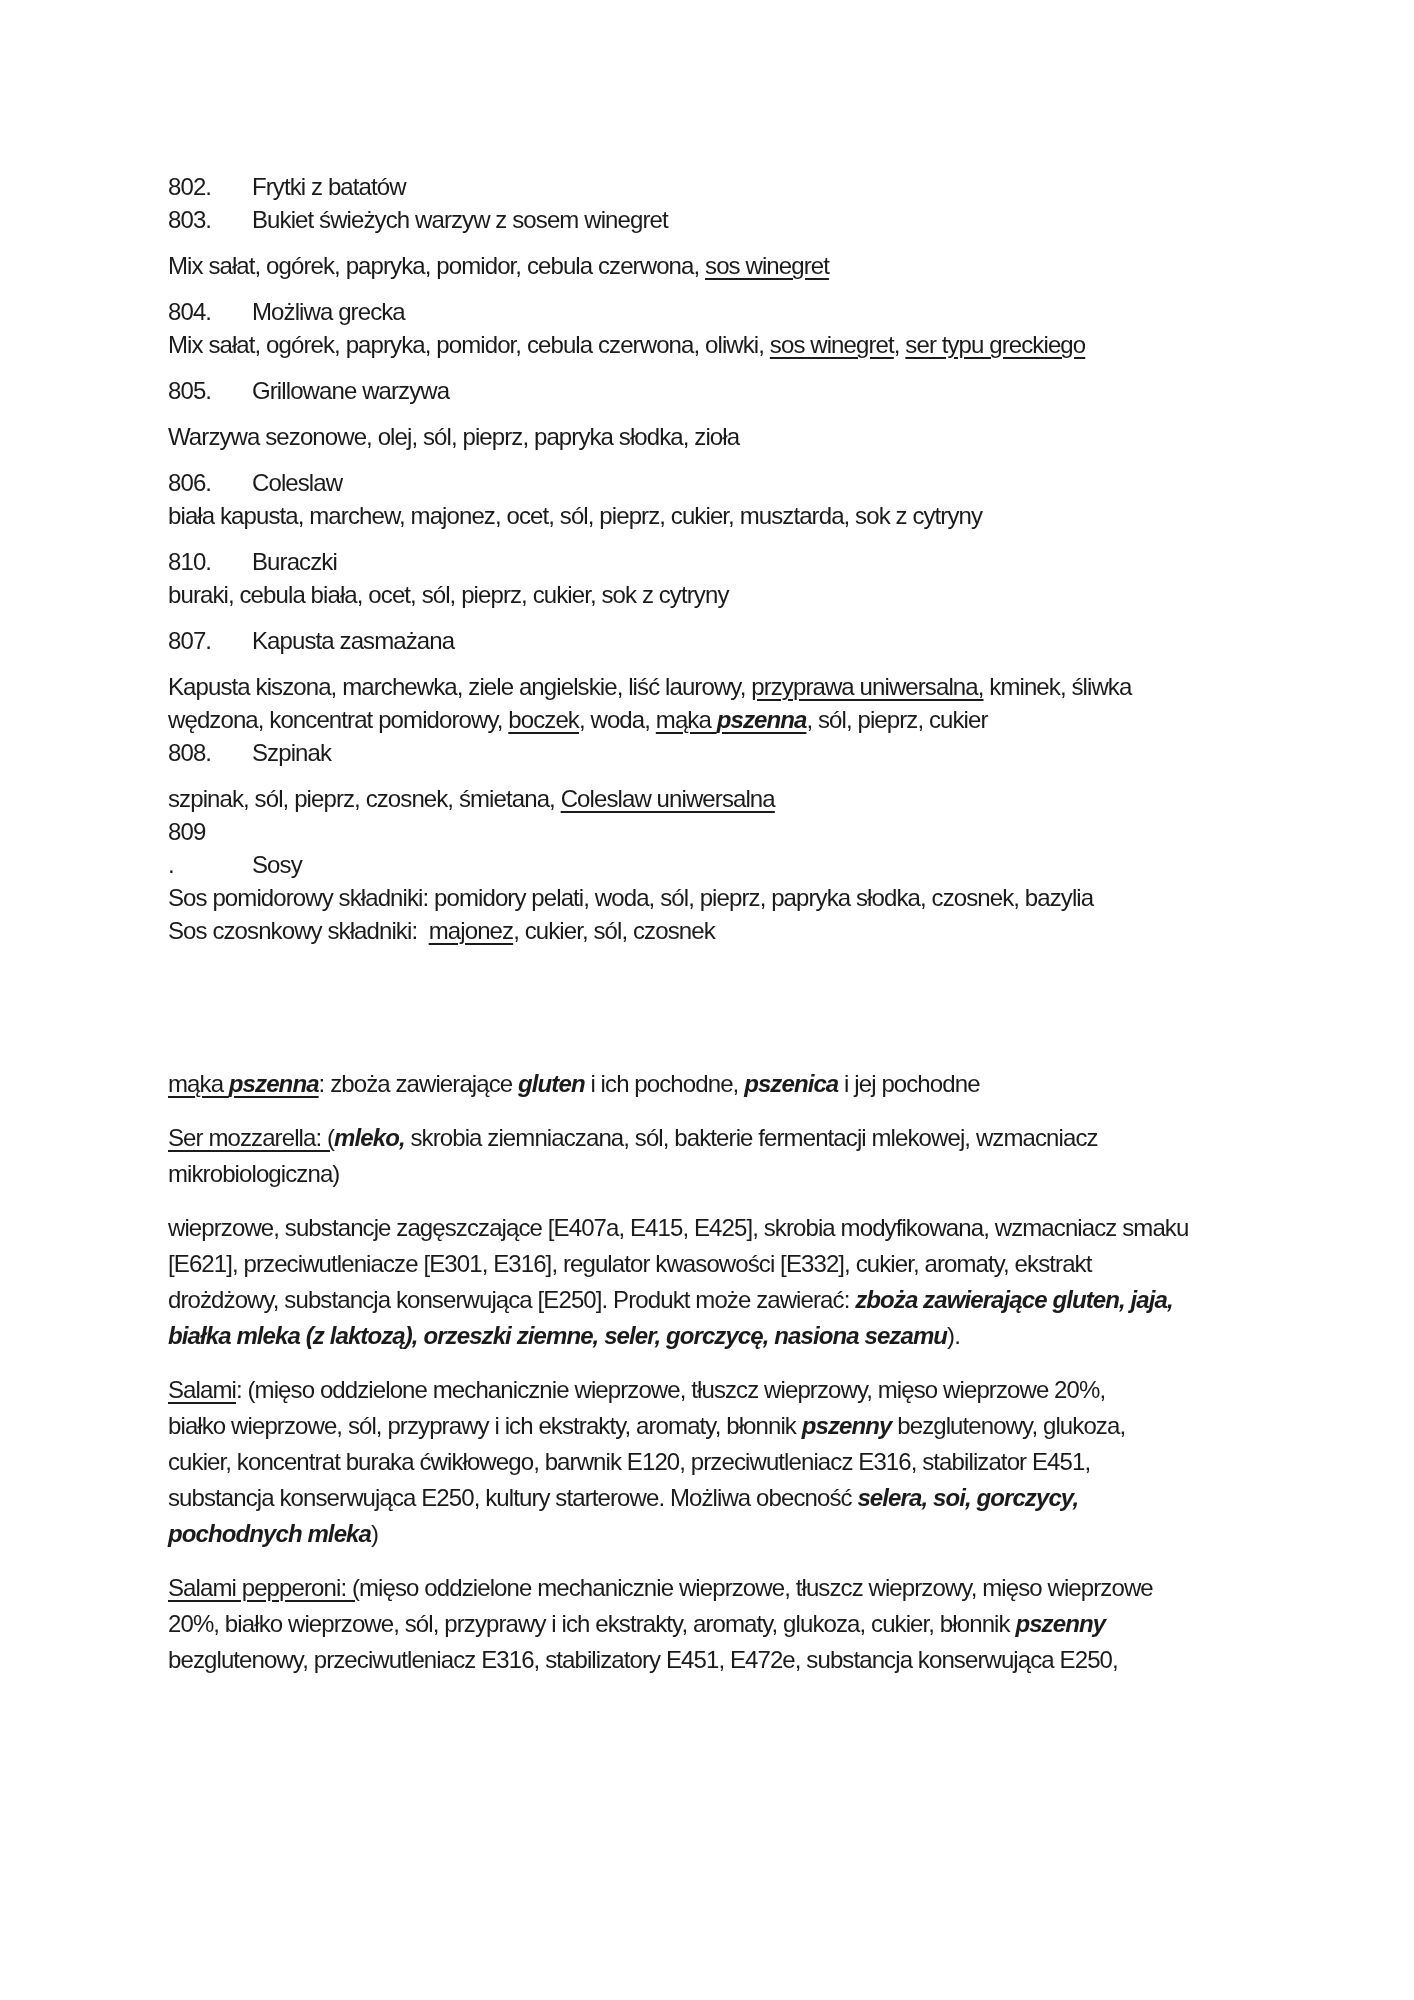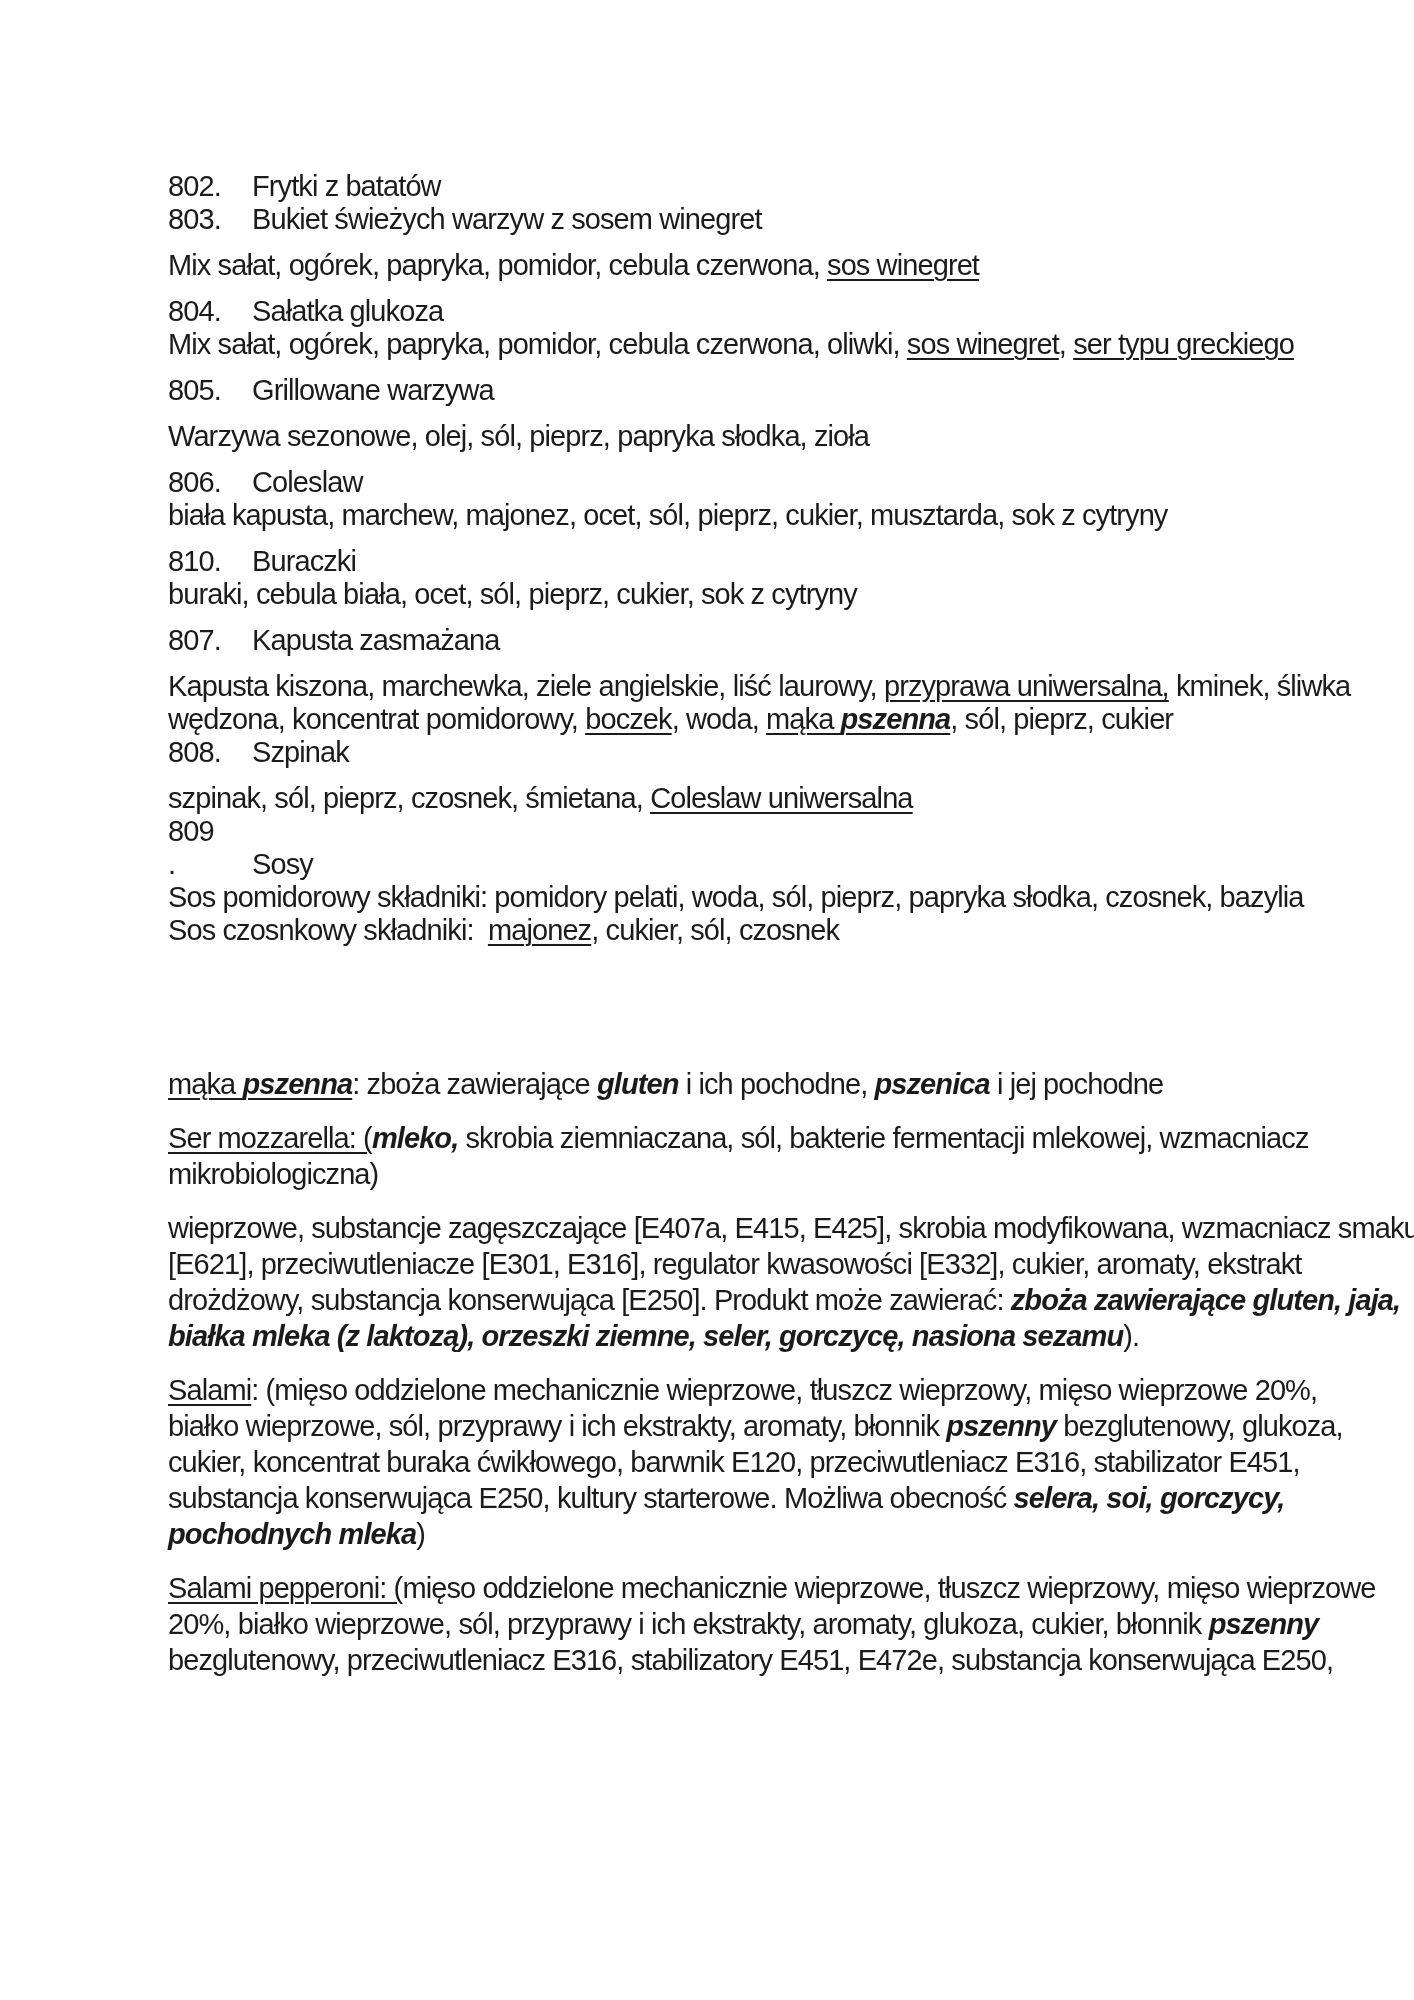--- a/index.html
+++ b/index.html
@@ -11,21 +11,21 @@
     height: 2000px;
     background: #ffffff;
     overflow: hidden;
   }
   #doc {
     box-sizing: border-box;
     width: 1414px;
     height: 2000px;
     padding: 170px 120px 0 168px;
     font-family: "Liberation Sans", sans-serif;
-    font-size: 29px;
+    font-size: 24px;
     letter-spacing: -0.9px;
     color: #1b1b1b;
   }
   .line {
     white-space: pre;
   }
   .sec-menu-item-list .line { line-height: 33px; }
   .sec-menu-item-list .block { margin: 0 0 13px 0; }
   .sec-allergen-legend { margin-top: 119px; }
   .sec-allergen-legend .line { line-height: 36px; }
@@ -47,21 +47,21 @@
 <main id="doc" style="background: rgb(255, 255, 255); color: rgb(27, 27, 27);">
     <section class="sec-menu-item-list">
       <div class="block">
         <div class="line"><span class="num">802.</span><span>Frytki z batatów</span></div>
         <div class="line"><span class="num">803.</span><span>Bukiet świeżych warzyw z sosem winegret</span></div>
       </div>
       <div class="block">
         <div class="line"><span>Mix sałat, ogórek, papryka, pomidor, cebula czerwona, </span><span class="u">sos winegret</span></div>
       </div>
       <div class="block">
-        <div class="line"><span class="num">804.</span><span>Sałatka glukoza</span></div>
+        <div class="line"><span class="num">804.</span><span>Możliwa grecka</span></div>
         <div class="line"><span>Mix sałat, ogórek, papryka, pomidor, cebula czerwona, oliwki, </span><span class="u">sos winegret</span><span>, </span><span class="u">ser typu greckiego</span></div>
       </div>
       <div class="block">
         <div class="line"><span class="num">805.</span><span>Grillowane warzywa</span></div>
       </div>
       <div class="block">
         <div class="line"><span>Warzywa sezonowe, olej, sól, pieprz, papryka słodka, zioła</span></div>
       </div>
       <div class="block">
         <div class="line"><span class="num">806.</span><span>Coleslaw</span></div>

